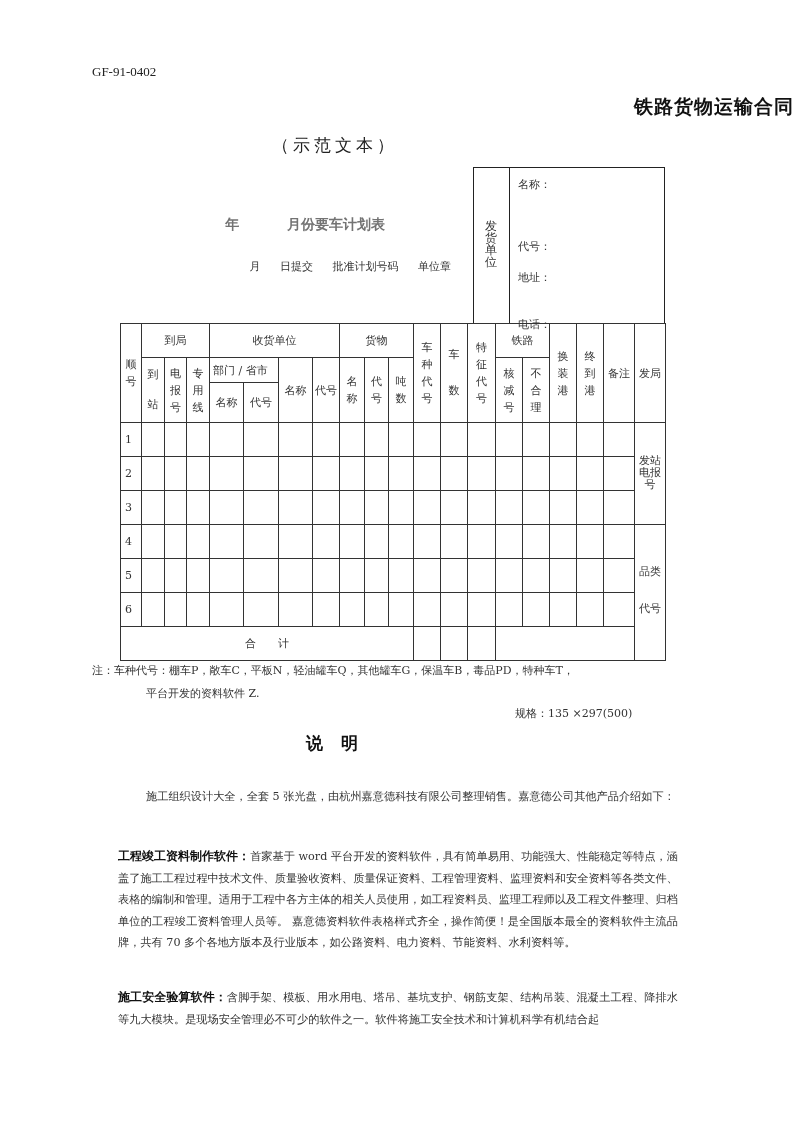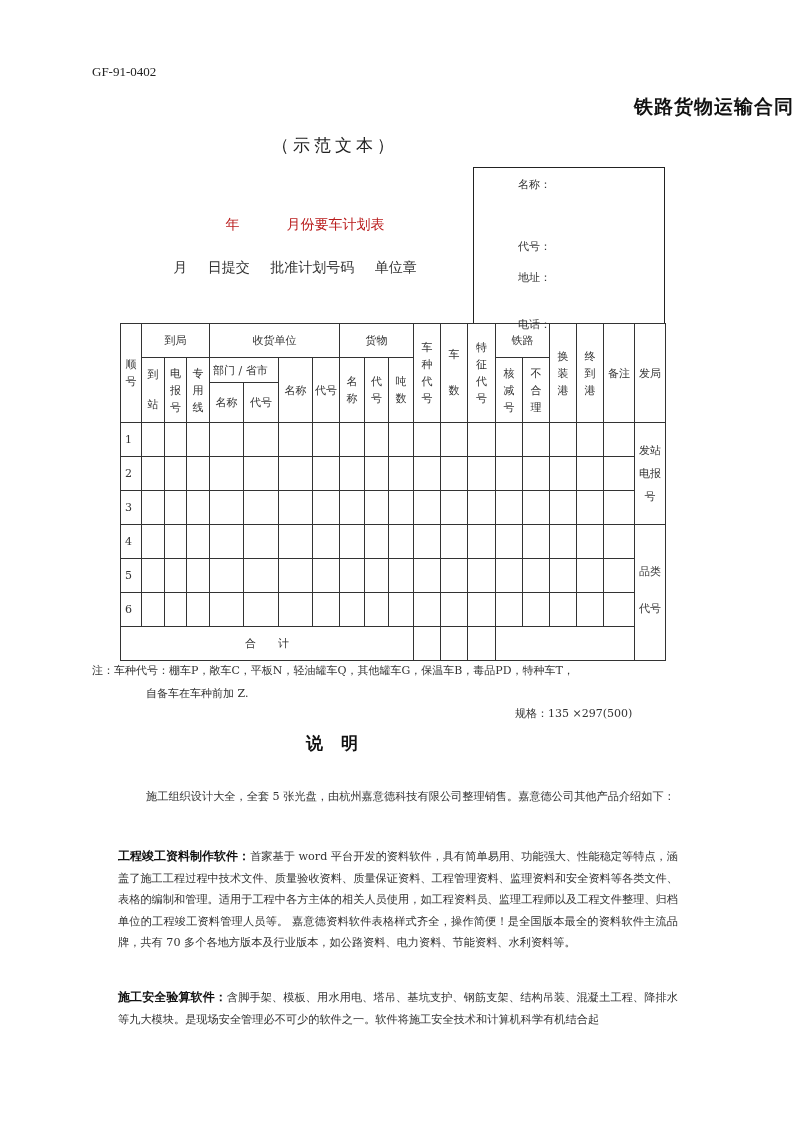--- a/index.html
+++ b/index.html
@@ -2,38 +2,38 @@
 <html><head>
 <meta charset="utf-8">
 <style>
   html, body { margin:0; padding:0; background:#ffffff; }
   body { width:794px; height:1123px; position:relative; overflow:hidden;
          font-family:"DejaVu Serif","Liberation Serif",serif; color:#222; }
   .abs { position:absolute; }
   .code { left:92px; top:64px; font-size:13px; font-family:"Liberation Serif",serif; color:#222; }
   .title { left:0; width:794px; top:94px; text-align:right; font-size:19px; font-weight:bold; color:#111; letter-spacing:1px; }
   .subtitle { left:0; width:670px; top:134px; text-align:center; font-size:17px; letter-spacing:4px; color:#222; }
-  .plan-title { left:150px; width:310px; top:216px; text-align:center; font-size:14px; font-weight:normal; color:#b91c1c; }
+  .plan-title { left:150px; width:310px; top:216px; text-align:center; font-size:14px; font-weight:bold; color:#737373; }
   .plan-title span { display:inline-block; }
-  .submit-line { left:140px; width:310px; top:259px; text-align:center; font-size:14px; color:#333; }
+  .submit-line { left:149px; width:310px; top:259px; text-align:right; font-size:11px; color:#333; }
   .submit-line span { margin:0 8px; }
 
   
   .shipper { left:473px; top:167px; width:192px; height:156px; border:1px solid #222; border-bottom:none; box-sizing:border-box; }
   .shipper .lab { position:absolute; left:0; top:0; width:36px; height:156px; border-right:1px solid #222; box-sizing:border-box; }
   .shipper .lab span { position:absolute; left:11px; top:52px; width:13px; font-size:12px; line-height:12px; color:#333; word-break:break-all; }
   .shipper .field { position:absolute; left:44px; font-size:11px; color:#333; }
 
   
   table.grid { position:absolute; left:120px; top:323px; border-collapse:collapse; table-layout:fixed; }
   table.grid td { border:1.3px solid #333; padding:0; text-align:center; vertical-align:middle;
                   font-size:11px; color:#333; line-height:15px; }
   .vt { display:inline-block; width:12px; word-break:break-all; line-height:17px; }
   .rownum { text-align:left !important; padding-left:4px !important; font-size:11px; }
-  .vt-wide { display:inline-block; width:26px; word-break:break-all; line-height:23px; }
+  .vt-wide { display:inline-block; width:26px; word-break:break-all; line-height:12px; }
 
   .note1 { left:92px; top:663px; font-size:11px; color:#333; }
   .note2 { left:146px; top:686px; font-size:11px; color:#333; }
   .spec { left:515px; top:706px; font-size:11px; color:#333; }
   .sec-title { left:0; width:682px; top:732px; text-align:center; font-size:17px; font-weight:bold; color:#111; letter-spacing:18px; }
   .para { left:118px; width:560px; font-size:11.2px; line-height:21.5px; color:#333; text-align:justify; }
   .para b { color:#111; font-size:12px; }
   .p1 { top:786px; text-indent:28px; }
   .p2 { top:846px; }
   .p3 { top:987px; }
@@ -51,20 +51,23 @@
   <span>月份要车计划表</span>
 </div>
 <div class="abs submit-line">
   <span>月</span>
   <span>日提交</span>
   <span>批准计划号码</span>
   <span>单位章</span>
 </div>
 
 <div class="abs shipper">
+  <div class="lab">
+    <span>发货单位</span>
+  </div>
   <div class="field" style="top:9px;font-family:Liberation Serif, serif;">名称：</div>
   <div class="field" style="top:71px;text-align:right;">代号：</div>
   <div class="field" style="top:102px;">地址：</div>
   <div class="field" style="top:133px;margin-top:16px;">电话：</div>
 </div>
 
 <table class="grid">
   <colgroup>
     <col style="width:21px">
       <col style="width:23px">
@@ -255,19 +258,19 @@
     <td colspan="11">合　　计</td>
     <td></td>
     <td></td>
     <td></td>
     <td colspan="6"></td>
   </tr>
 </tbody>
   </table>
 
 <div class="abs note1">注：车种代号：棚车P，敞车C，平板N，轻油罐车Q，其他罐车G，保温车B，毒品PD，特种车T，</div>
-<div class="abs note2">自备车在车种前加 Z.</div>
+<div class="abs note2">平台开发的资料软件 Z.</div>
 <div class="abs spec">规格：135 ×297(500)</div>
 
 <div class="abs sec-title">说明</div>
 <div class="abs para p1">施工组织设计大全，全套 5 张光盘，由杭州嘉意德科技有限公司整理销售。嘉意德公司其他产品介绍如下：</div>
 <div class="abs para p2"><b>工程竣工资料制作软件：</b><span>首家基于 word 平台开发的资料软件，具有简单易用、功能强大、性能稳定等特点，涵盖了施工工程过程中技术文件、质量验收资料、质量保证资料、工程管理资料、监理资料和安全资料等各类文件、表格的编制和管理。适用于工程中各方主体的相关人员使用，如工程资料员、监理工程师以及工程文件整理、归档单位的工程竣工资料管理人员等。 嘉意德资料软件表格样式齐全，操作简便！是全国版本最全的资料软件主流品牌，共有 70 多个各地方版本及行业版本，如公路资料、电力资料、节能资料、水利资料等。</span></div>
 <div class="abs para p3"><b>施工安全验算软件：</b><span>含脚手架、模板、用水用电、塔吊、基坑支护、钢筋支架、结构吊装、混凝土工程、降排水等九大模块。是现场安全管理必不可少的软件之一。软件将施工安全技术和计算机科学有机结合起</span></div>
 
 </body></html>

